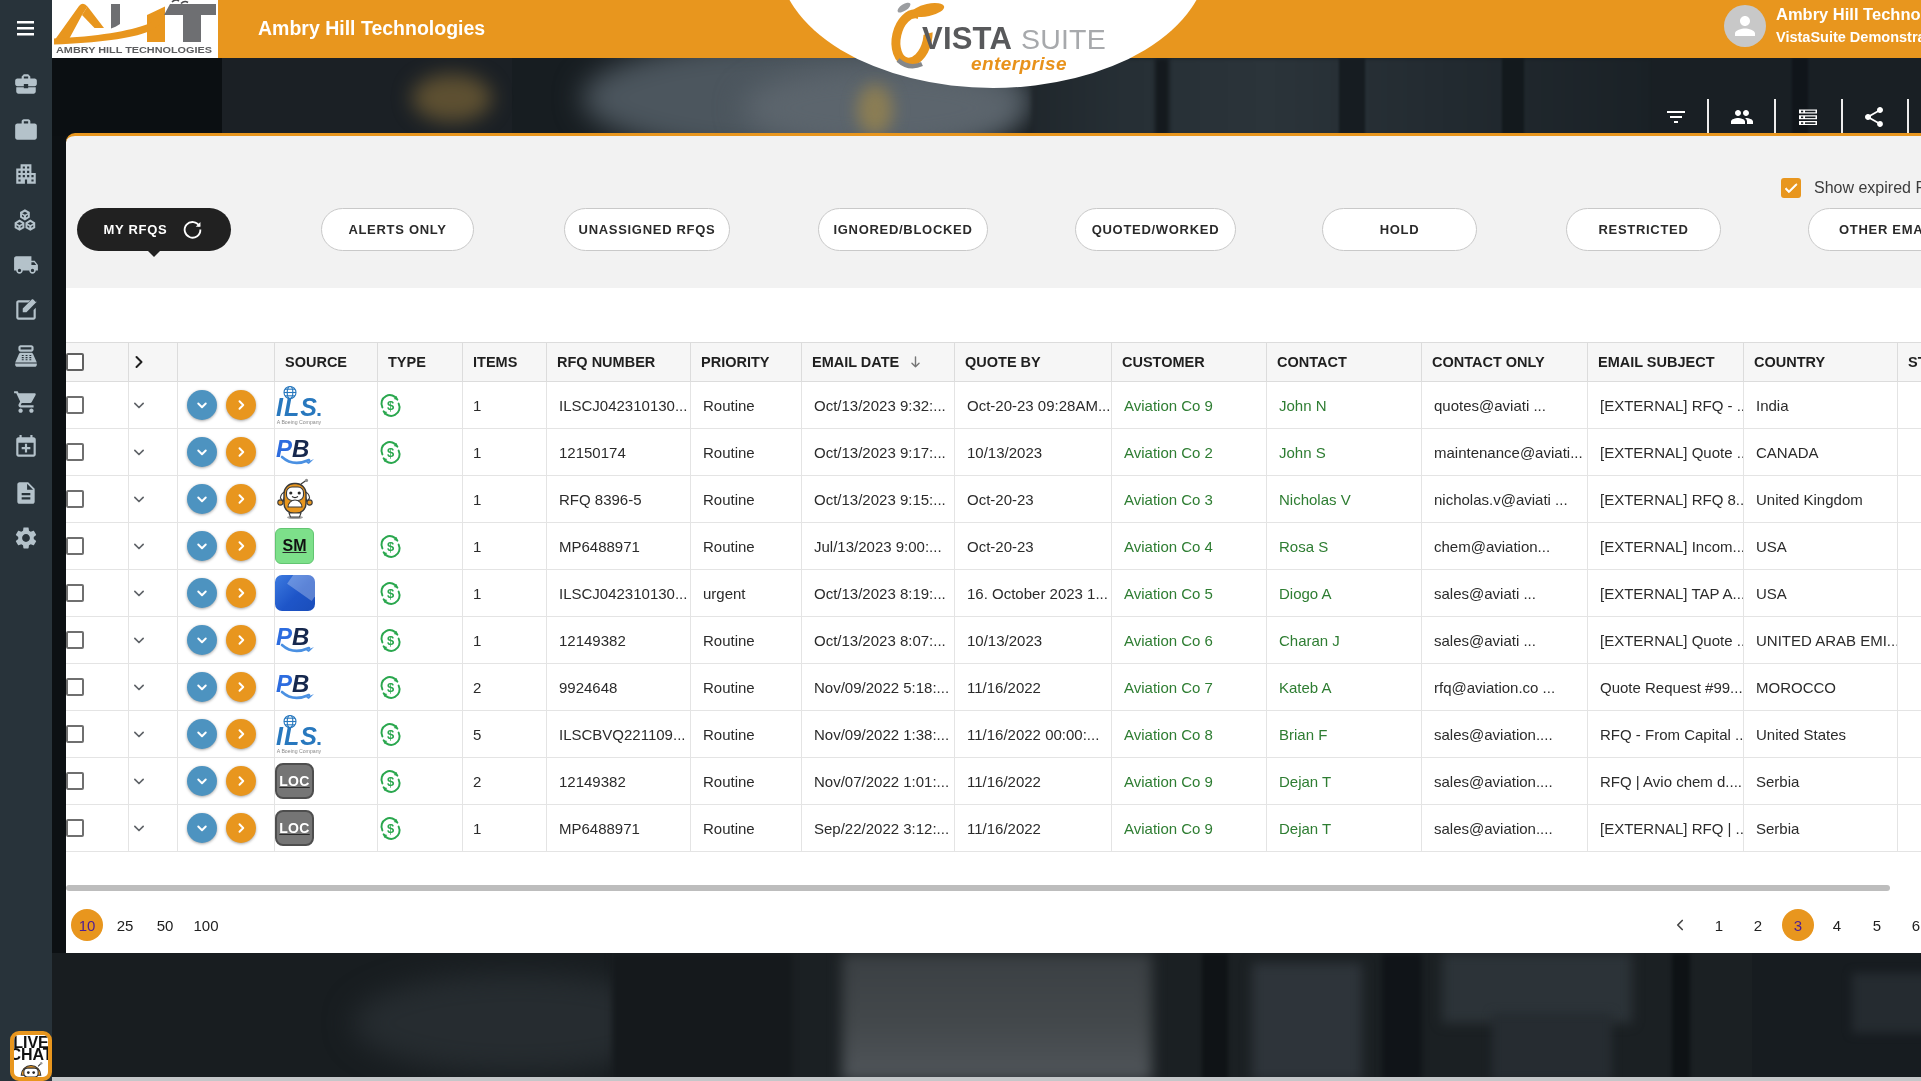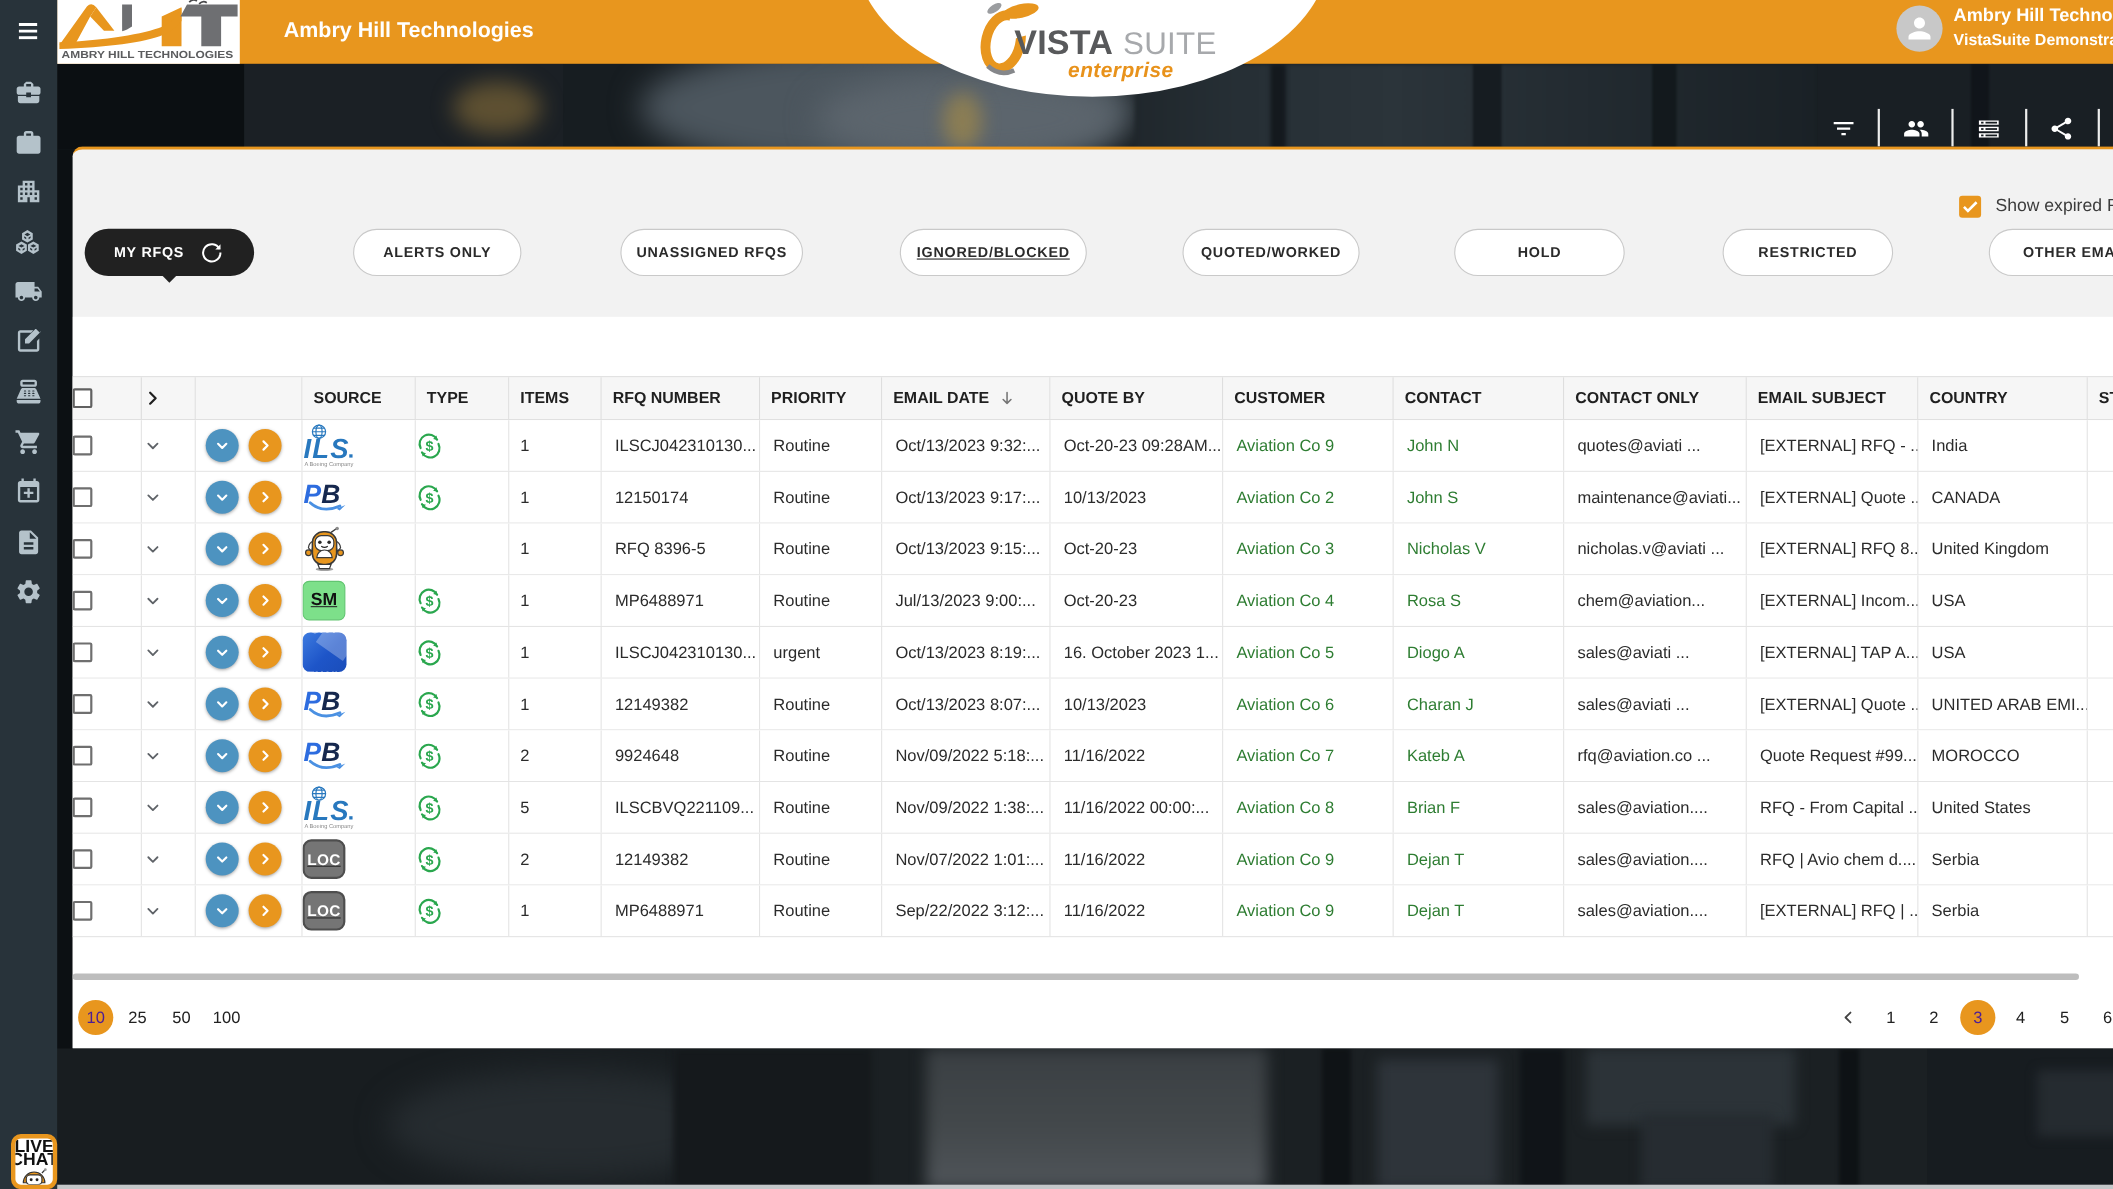--- a/index.html
+++ b/index.html
@@ -207,21 +207,21 @@
 
 <div id="panel">
   <div id="whitebg"></div>
   <div id="pillmy">MY RFQS <svg width="23" height="23" viewBox="0 0 24 24">
           <path d="M19.3 8.6 A 8.2 8.2 0 1 0 20.2 12" fill="none" stroke="#fff" stroke-width="1.9"></path>
           <path d="M20.3 4.2 v4.9 h-4.9z" fill="#fff"></path>
         </svg></div>
   <div id="pilltail"></div>
   <div class="pill" style="left:255px;width:153px;">ALERTS ONLY</div>
   <div class="pill" style="left:498px;width:166px;">UNASSIGNED RFQS</div>
-  <div class="pill" style="left:752px;width:170px;text-decoration:underline;">IGNORED/BLOCKED</div>
+  <div class="pill" style="left:752px;width:170px;">IGNORED/BLOCKED</div>
   <div class="pill" style="left:1009px;width:161px;">QUOTED/WORKED</div>
   <div class="pill" style="left:1256px;width:155px;">HOLD</div>
   <div class="pill" style="left:1500px;width:155px;">RESTRICTED</div>
   <div class="pill" style="left:1742px;width:230px;justify-content:flex-start;padding-left:30px;">OTHER EMAILS</div>
   <div id="expchk">
         <svg width="16" height="16" viewBox="0 0 24 24">
           <path d="M9 16.17L4.83 12l-1.42 1.41L9 19 21 7l-1.41-1.41z" fill="#fff" stroke="#fff" stroke-width="1.5"></path>
         </svg>
       </div>
   <div id="explbl">Show expired RFQs</div>

